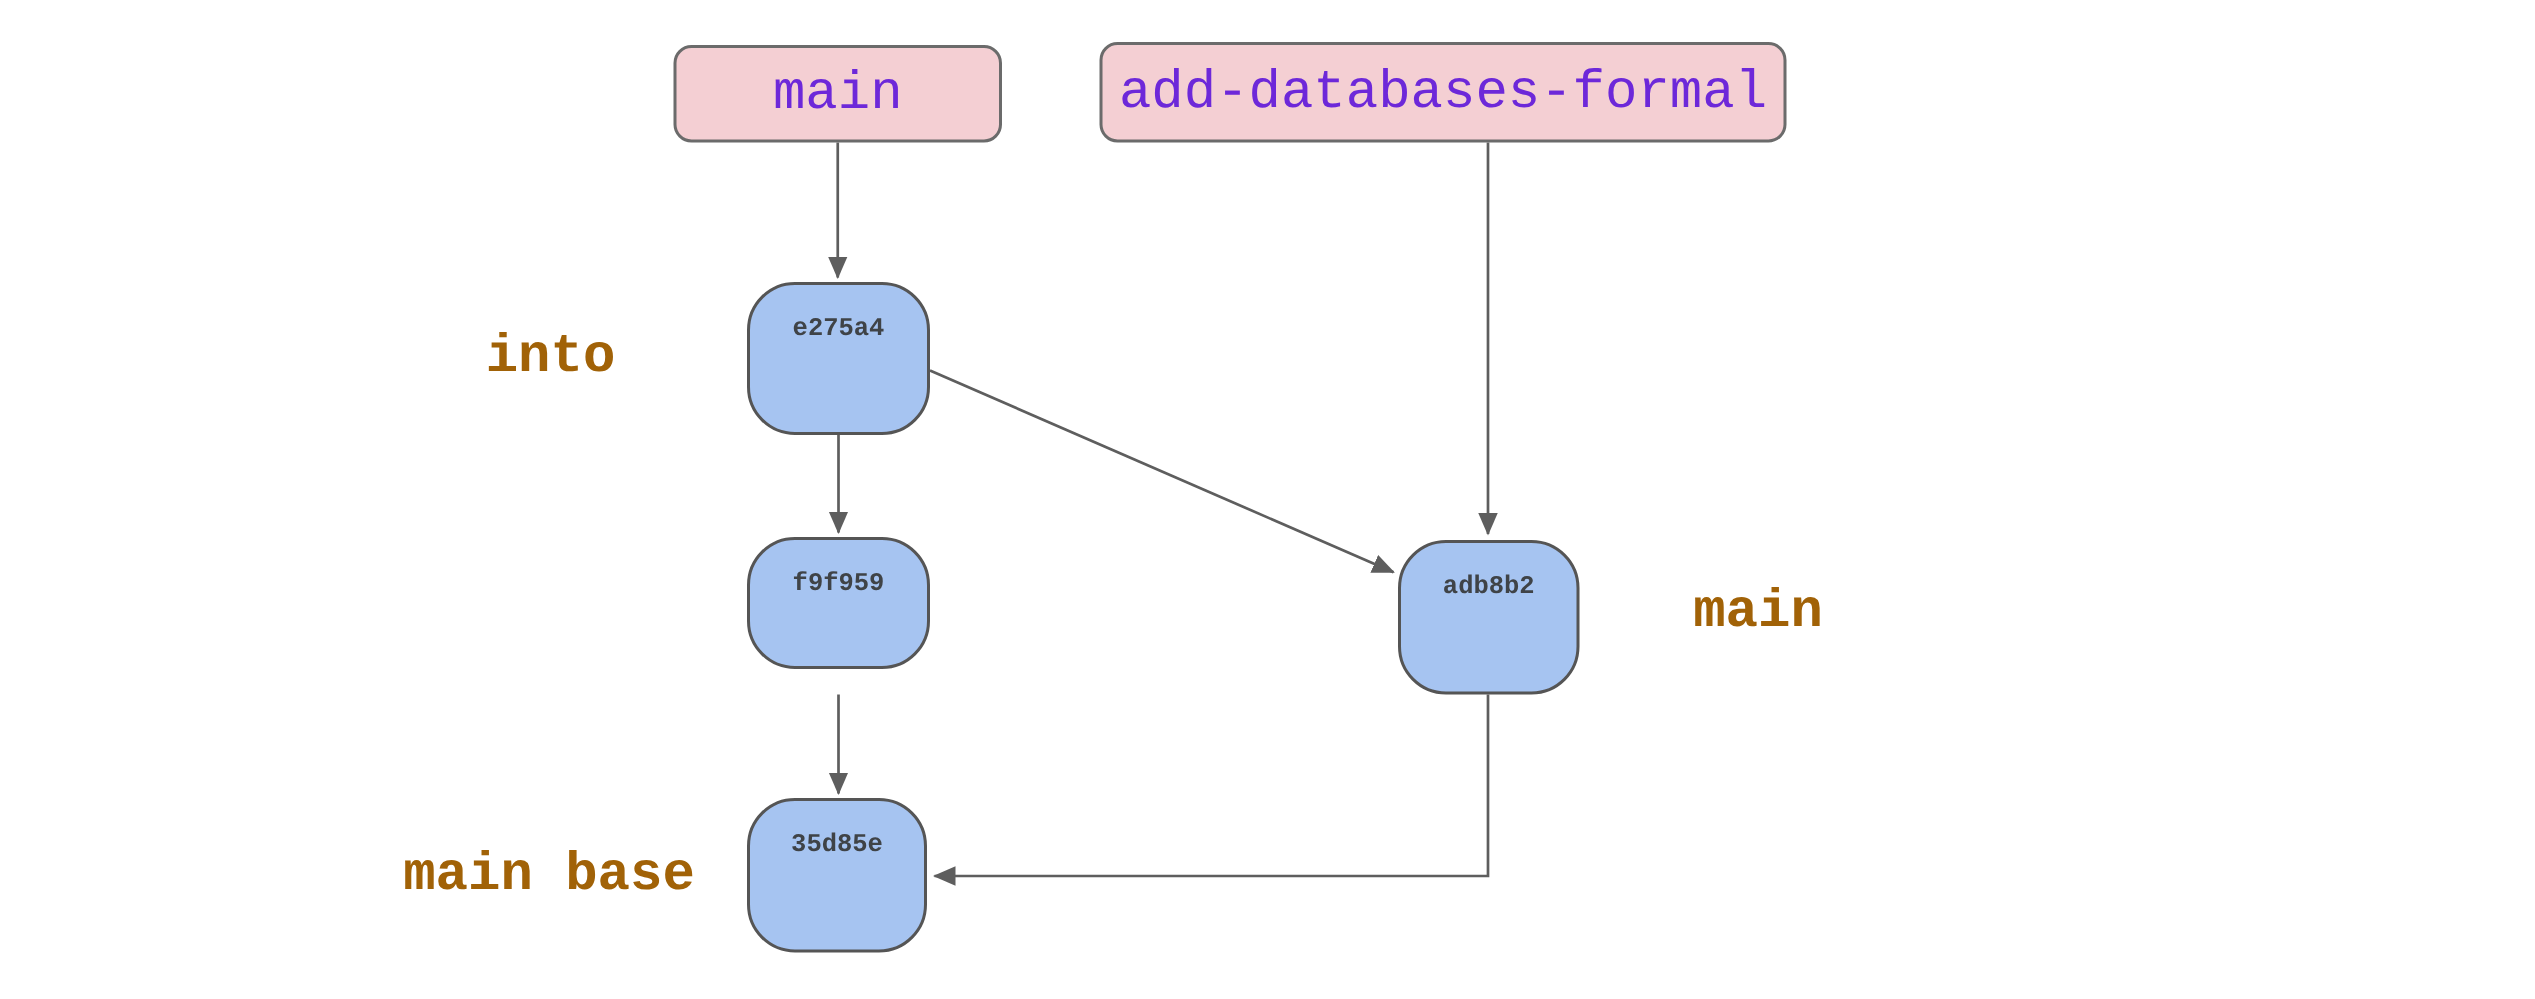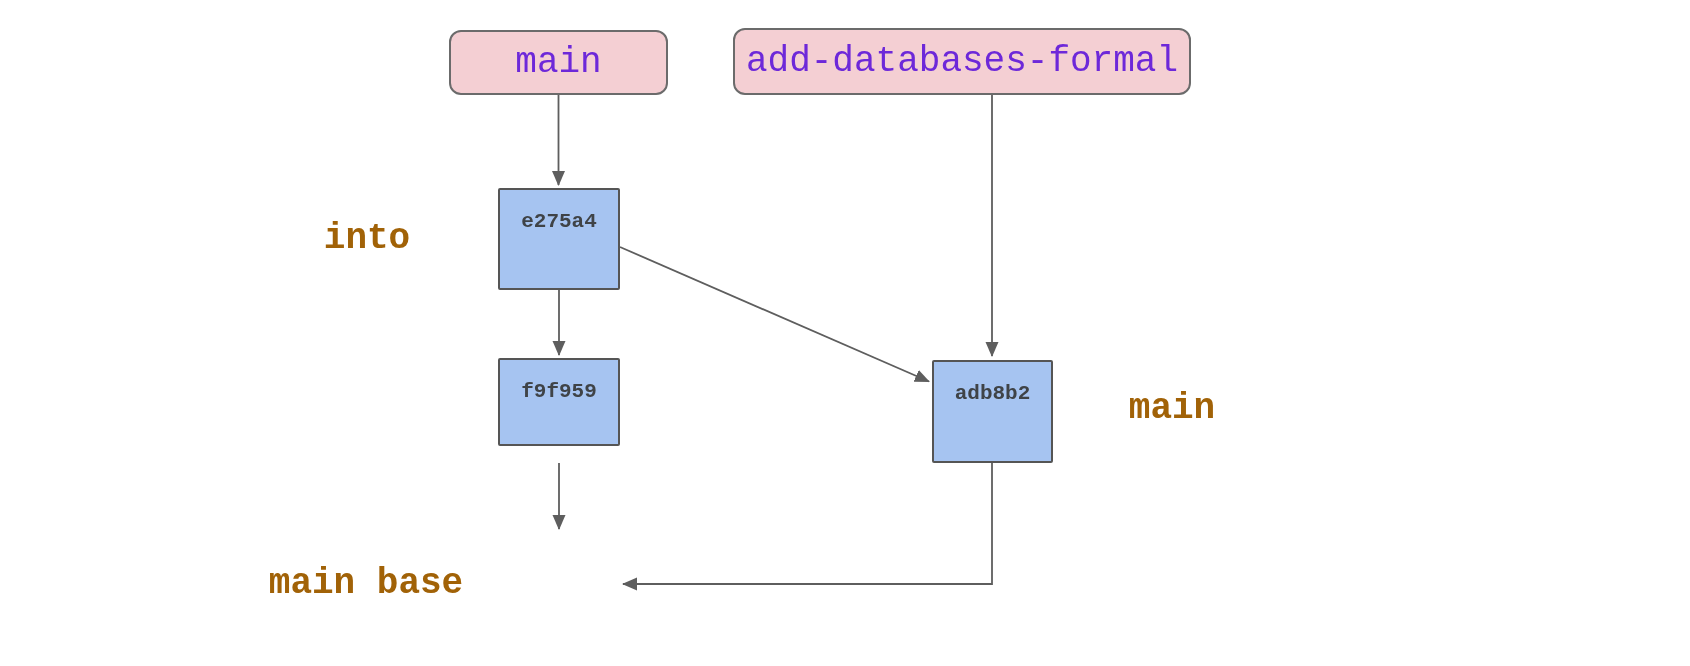--- a/index.html
+++ b/index.html
@@ -30,22 +30,22 @@
     border-color: #6b6b6b;
     border-radius: 12px;
     font-size: 36px;
     color: #6d28d9;
   }
   .branch-main { left: 449px; top: 30px; width: 219px; height: 65px; }
   .branch-adf  { left: 733px; top: 28px; width: 458px; height: 67px; }
   .commit {
     background: #a6c4f1;
     border-color: #555555;
-    border-radius: 2px;
-    font-size: 21px;
+    border-radius: 32px;
+    font-size: 17px;
     font-weight: bold;
     color: #3f4347;
     align-items: flex-start;
     padding-top: 21px;
   }
   .commit span { line-height: 1; }
   .commit-e275a4 { left: 498px; top: 188px; width: 122px; height: 102px; }
   .commit-f9f959 { left: 498px; top: 358px; width: 122px; height: 88px; }
   .commit-adb8b2 { left: 932px; top: 360px; width: 121px; height: 103px; text-align: center; }
   .commit-35d85e { left: 498px; top: 532px; width: 120px; height: 103px; }
@@ -93,18 +93,21 @@
   </div>
 
   <div class="node commit commit-f9f959">
     <span>f9f959</span>
   </div>
 
   <div class="node commit commit-adb8b2">
     <span>adb8b2</span>
   </div>
 
+  <div class="node commit commit-35d85e">
+    <span>35d85e</span>
+  </div>
 
   <div class="annotation ann-into">into</div>
   <div class="annotation ann-from">main</div>
   <div class="annotation ann-merge-base">main base</div>
 
 </div>
 
 </body></html>

